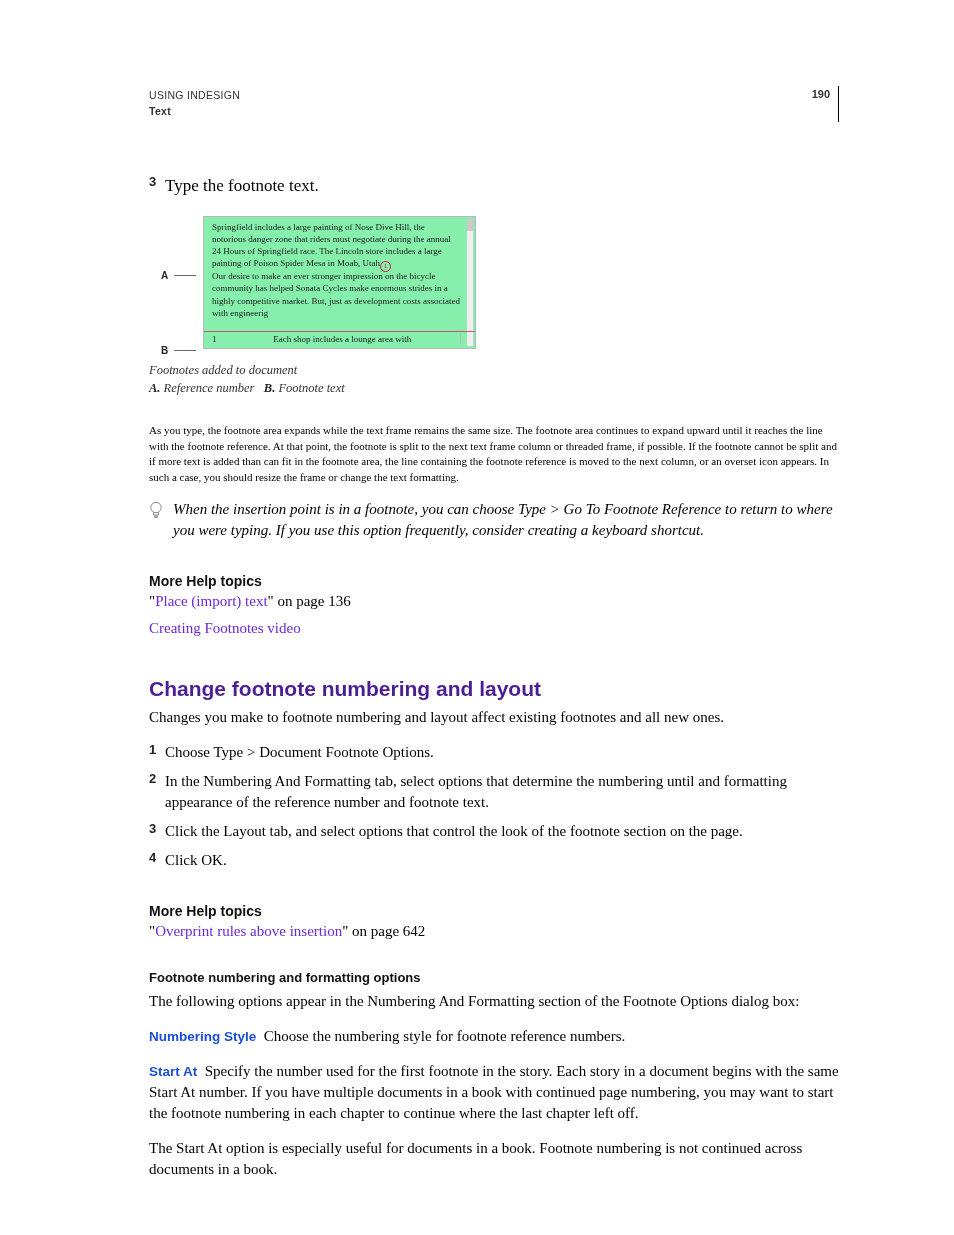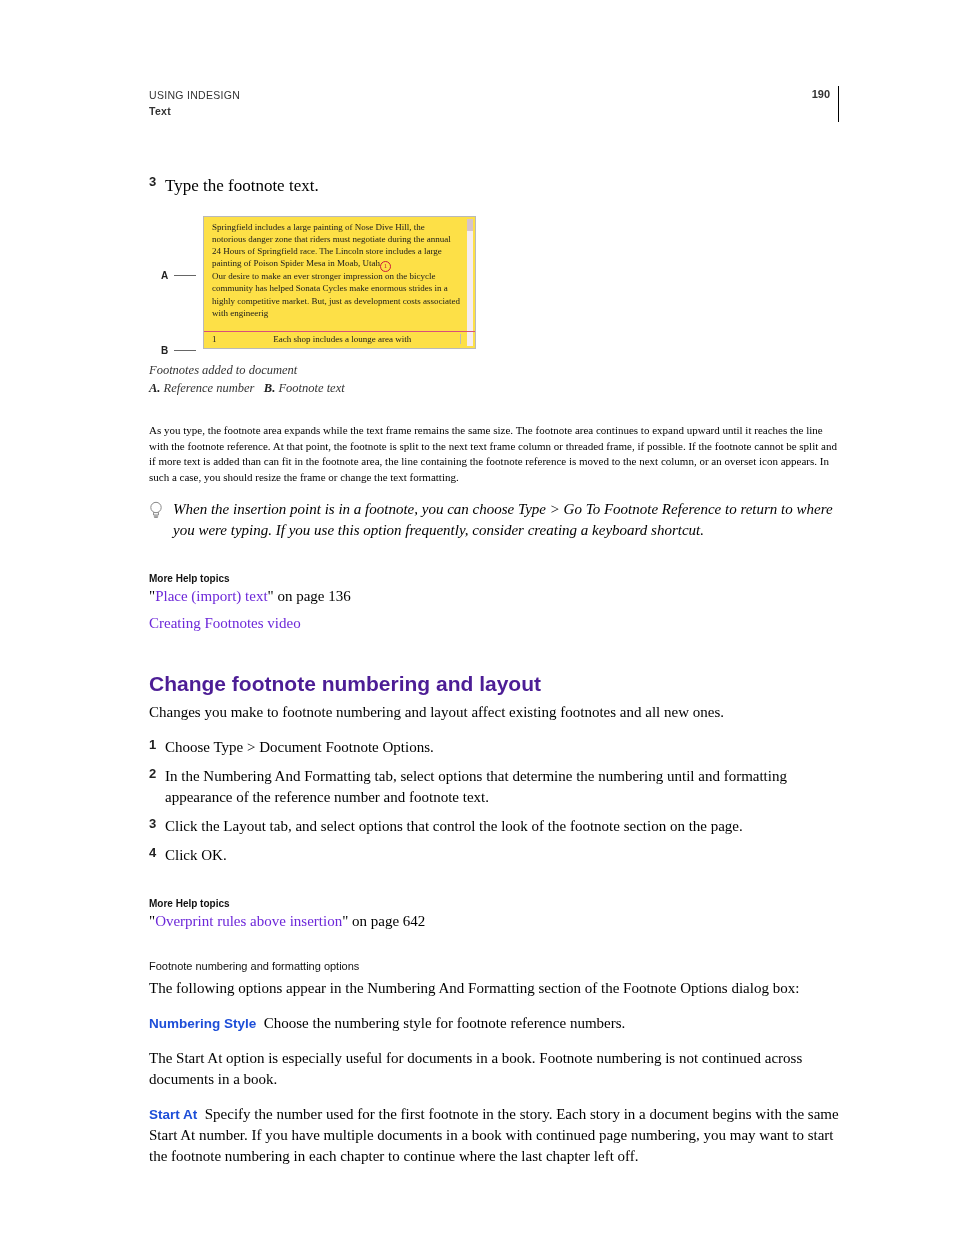--- a/index.html
+++ b/index.html
@@ -93,21 +93,21 @@
     display: inline-block;
     width: 22px;
     height: 1px;
     background: #666;
     margin-left: 6px;
   }
   .fig-box {
     border: 1px solid #b9b9b9;
     width: 273px;
     box-sizing: border-box;
-    background: #fde047;
+    background: #86efac;
     position: relative;
   }
   .fig-scrollbar {
     position: absolute;
     right: 2px; top: 2px; bottom: 2px;
     width: 6px;
     background: #f5edf0;
   }
   .fig-scrollbar::before {
     content: "";
@@ -183,21 +183,21 @@
   .tip-icon svg { display: block; }
   .tip-text {
     font-style: italic;
     font-size: 15px;
     line-height: 1.4;
     color: #000;
   }
   .more-help {
     font-family: "Myriad Pro", Arial, sans-serif;
     font-weight: 700;
-    font-size: 10px;
+    font-size: 14px;
     color: #111;
     margin-top: 32px;
   }
   .link-line {
     font-size: 15px;
     margin-top: 4px;
     color: #000;
   }
   .link-line a, .plain-link {
     color: #6d28d9;
@@ -230,22 +230,22 @@
     font-size: 13px;
     font-weight: 700;
     color: #222;
   }
   ol.steps li .t {
     font-size: 15px;
     line-height: 1.4;
   }
   .h3 {
     font-family: "Myriad Pro", Arial, sans-serif;
-    font-weight: 400;
-    font-size: 11px;
+    font-weight: 700;
+    font-size: 13px;
     color: #111;
     margin-top: 30px;
   }
   .runin-label {
     font-family: "Myriad Pro", Arial, sans-serif;
     font-weight: 700;
     font-size: 13.5px;
     color: #1d4ed8;
   }
   .runin-p {
@@ -358,20 +358,20 @@
   </div>
 
   <div class="h3">Footnote numbering and formatting options</div>
   <div class="para-after-h">The following options appear in the Numbering And Formatting section of the Footnote Options dialog box:</div>
 
   <div class="runin-p">
     <span class="runin-label">Numbering Style</span>
     &nbsp;<span>Choose the numbering style for footnote reference numbers.</span>
   </div>
 
-  <div class="runin-p">The Start At option is especially useful for documents in a book. Footnote numbering is not continued across documents in a book.</div>
-
   <div class="runin-p">
     <span class="runin-label">Start At</span>
     &nbsp;<span>Specify the number used for the first footnote in the story. Each story in a document begins with the same Start At number. If you have multiple documents in a book with continued page numbering, you may want to start the footnote numbering in each chapter to continue where the last chapter left off.</span>
   </div>
 
+  <div class="runin-p">The Start At option is especially useful for documents in a book. Footnote numbering is not continued across documents in a book.</div>
+
 </div>
 
 </body></html>

